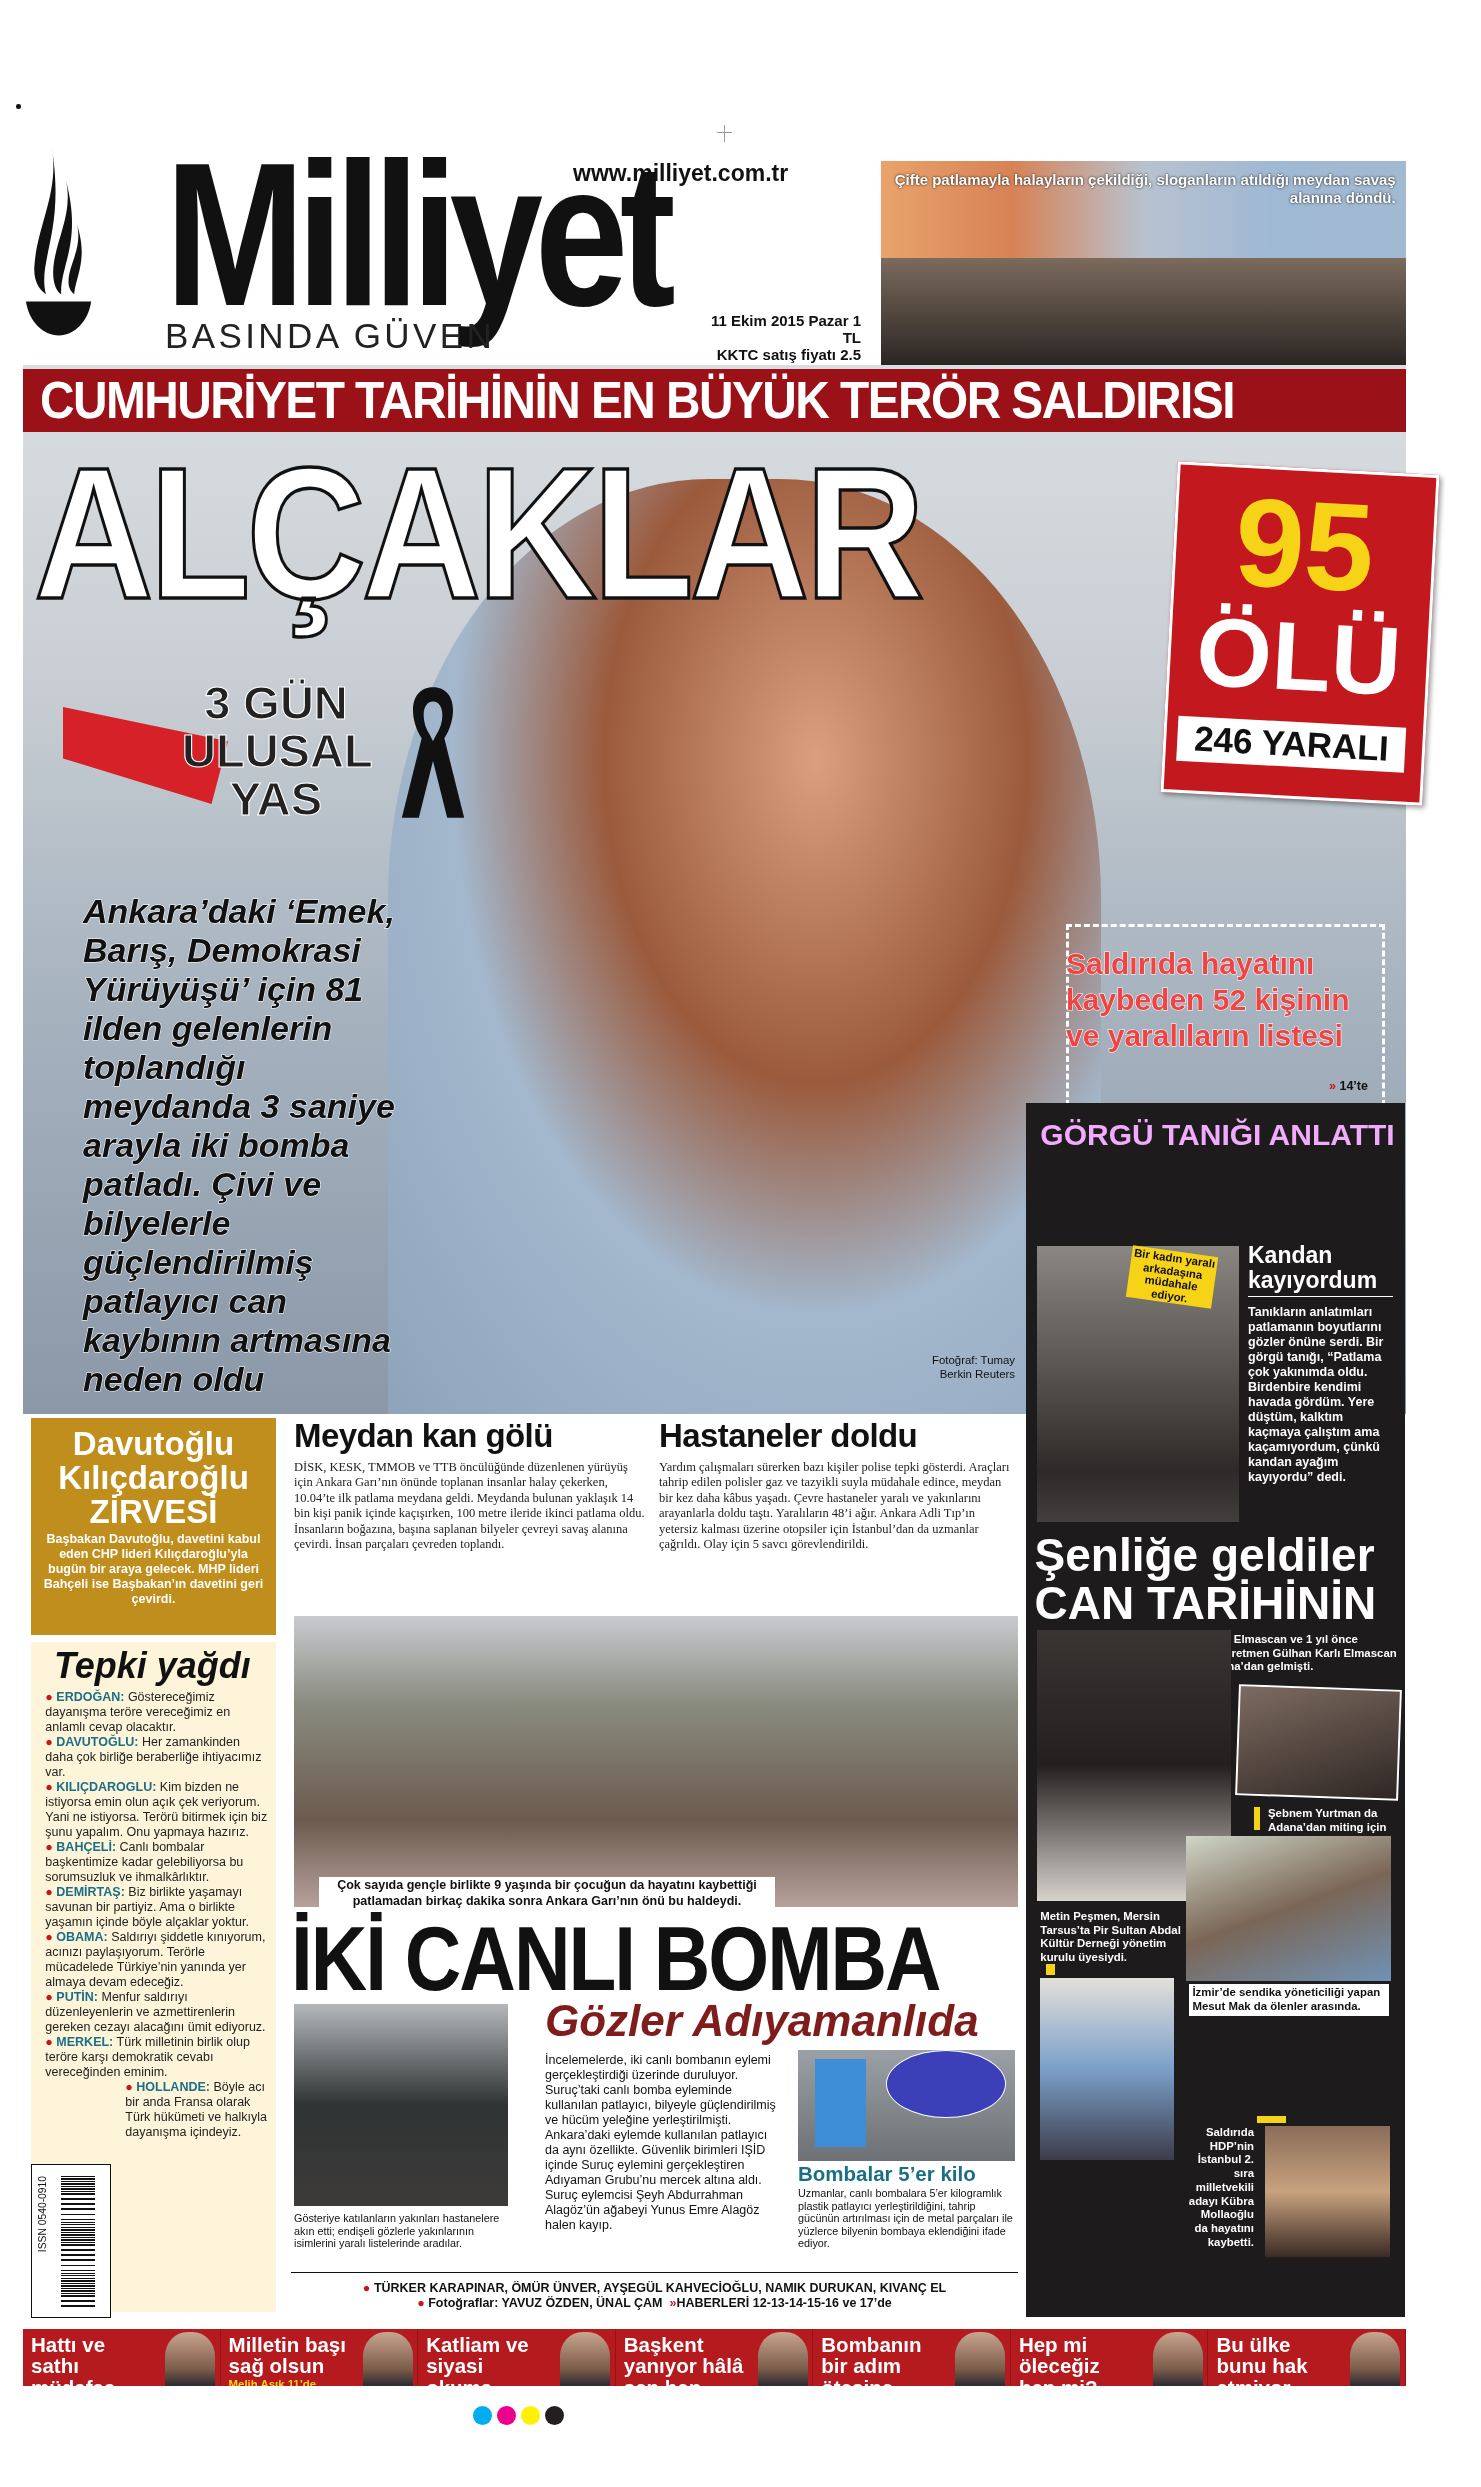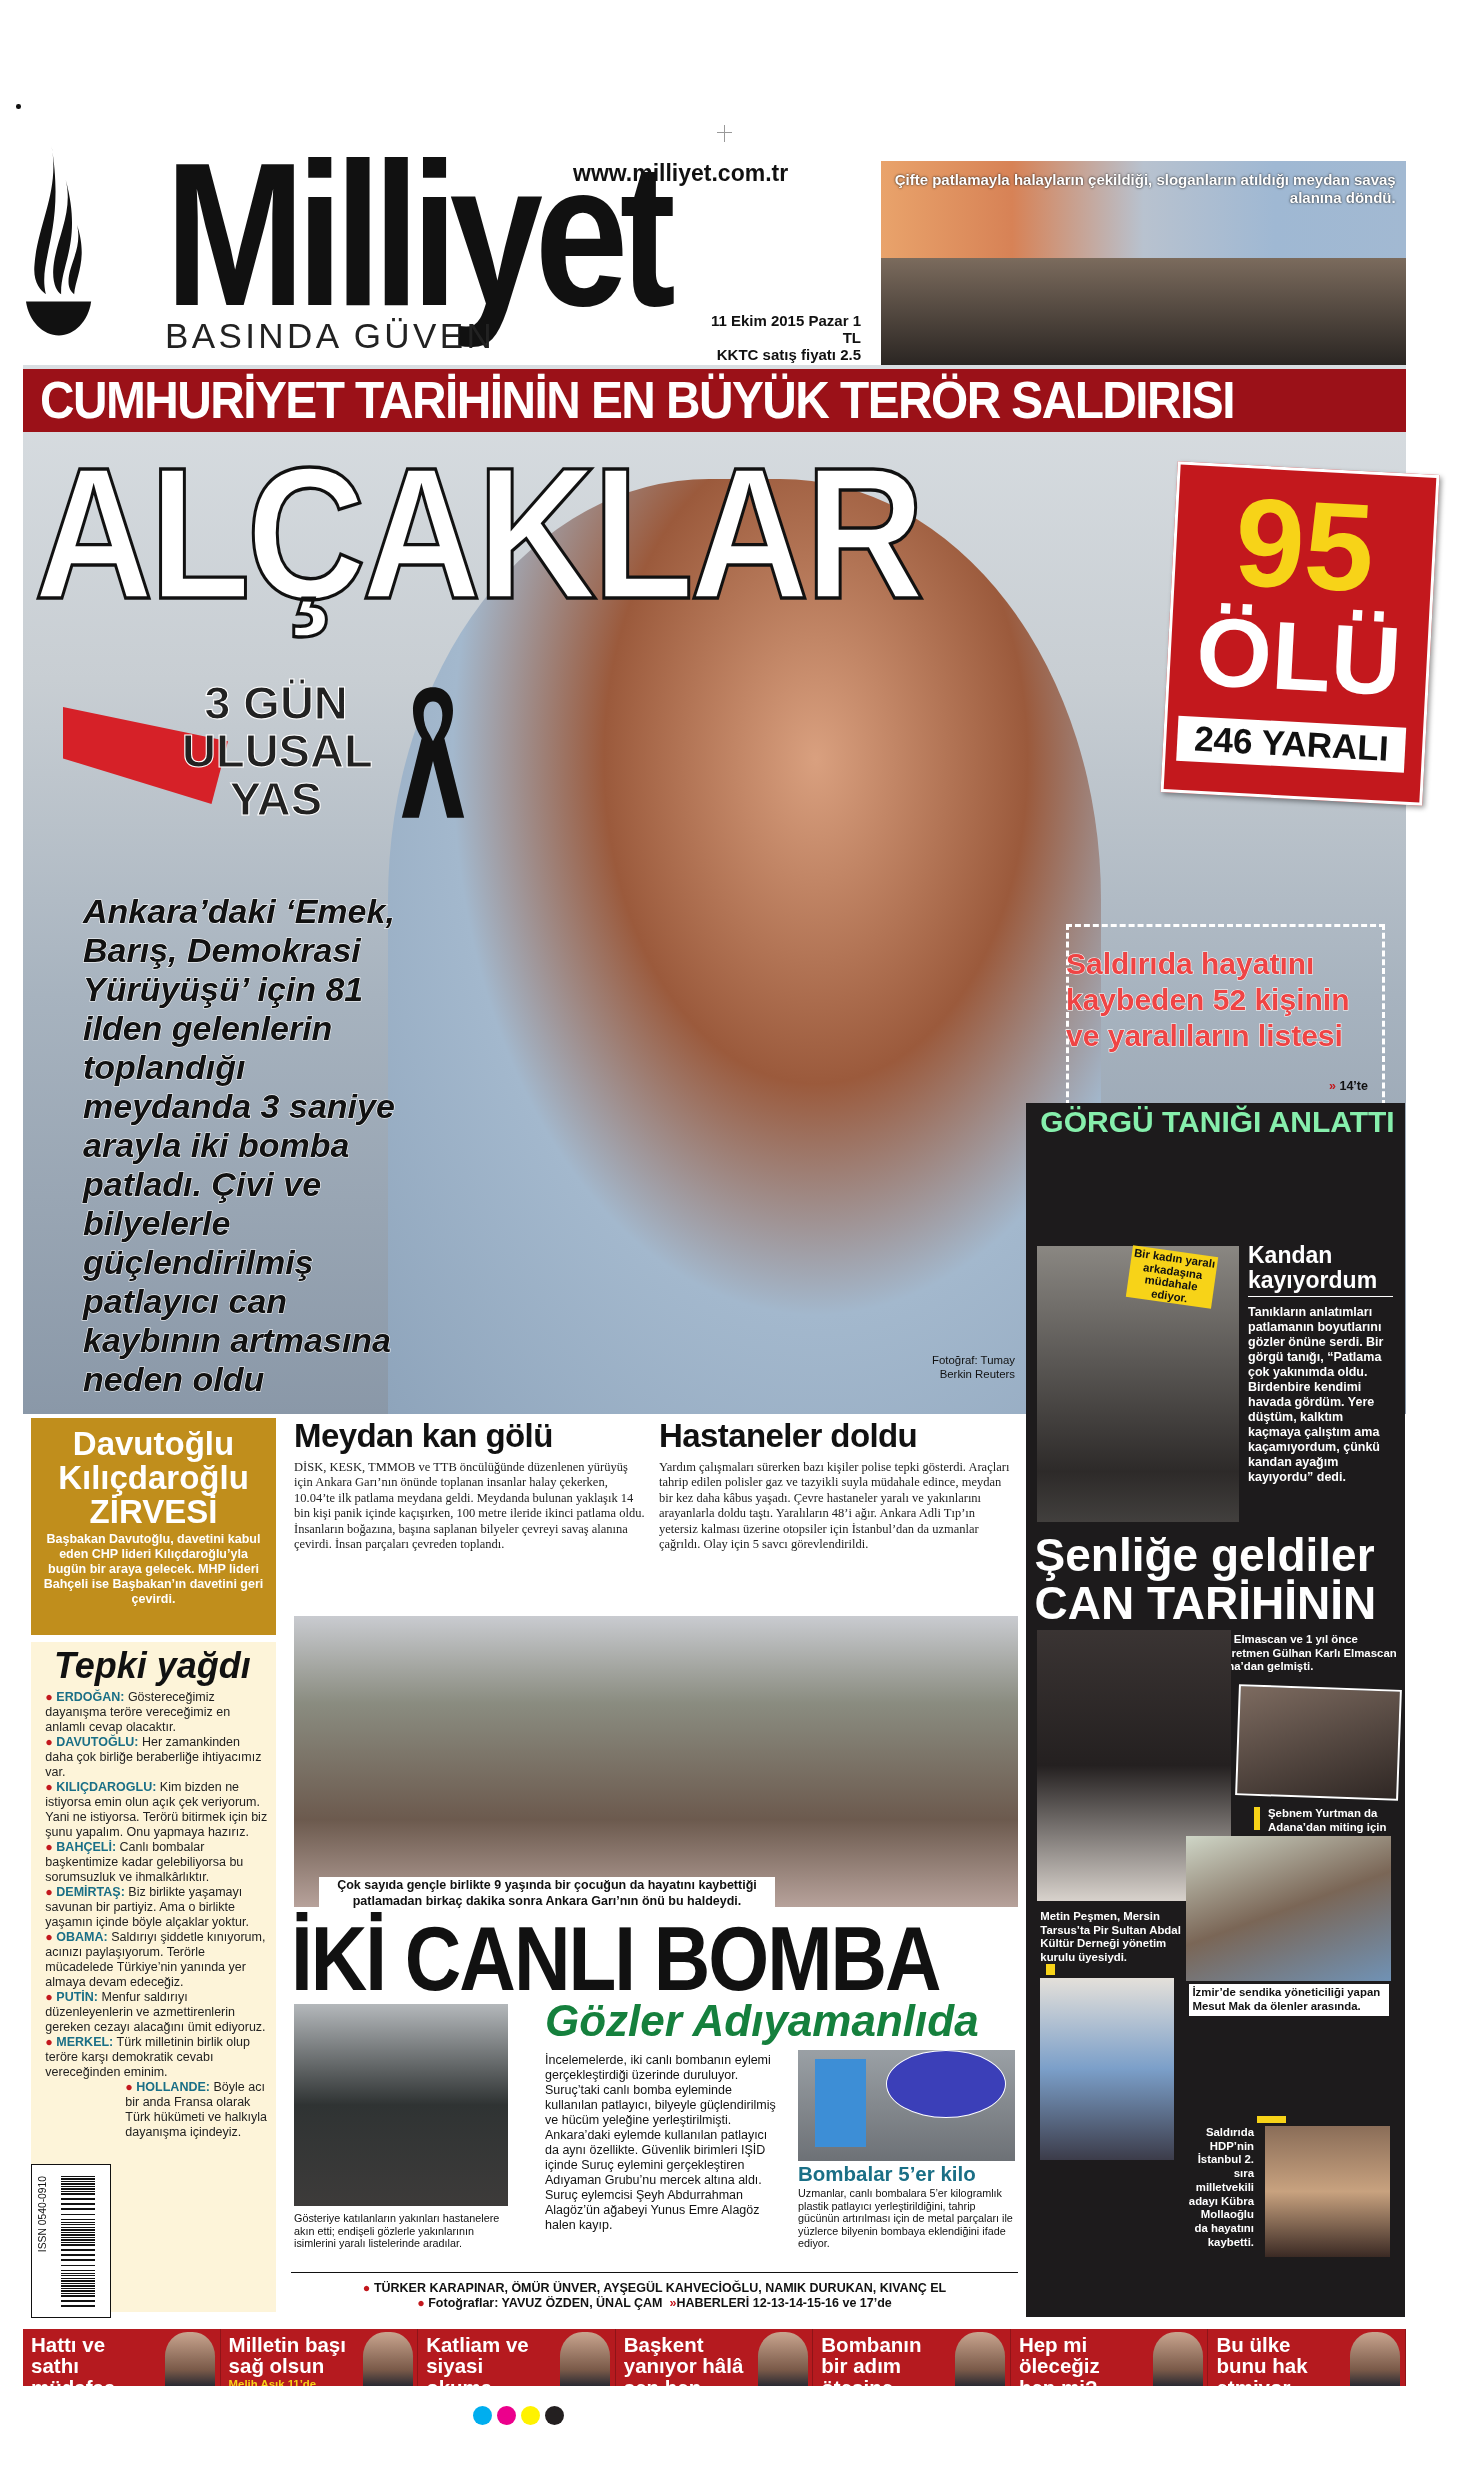--- a/index.html
+++ b/index.html
@@ -28,21 +28,21 @@
 #ribbon{left:399px;top:681px;width:68px;height:143px}
 #flag{left:63px;top:690px;width:165px;height:114px;background:#d62128;clip-path:polygon(0 15%,100% 45%,90% 100%,0 60%)}
 #lead{left:83px;top:892px;font-size:34px;font-style:italic;font-weight:900;line-height:39px;color:#111;-webkit-text-stroke:1.1px #fff;paint-order:stroke fill}
 #list-box{left:1066px;top:924px;width:319px;height:182px;border:3.4px dashed #fff}
 #list-text{left:1066px;top:935px;font-size:30px;font-weight:900;line-height:36px;color:#ef4444;-webkit-text-stroke:1.1px #fff;paint-order:stroke fill;padding-left:0}
 #list-ref{left:1329px;top:1079px;font-size:12.5px;font-weight:bold}
 #list-ref b{color:#c3181d}
 #photo-credit{left:924px;top:1354px;font-size:11.4px;line-height:13.7px;color:#111;text-align:right;width:91px}
 
 #witness{left:1026px;top:1103px;width:379px;height:570px;background:#1d1b1c}
-#witness-kicker{position:absolute;left:14.3px;top:2px;font-size:30px;font-weight:900;color:#86efac}
+#witness-kicker{position:absolute;left:14.3px;top:15px;font-size:30px;font-weight:900;color:#f0abfc}
 #witness-head{position:absolute;left:14.3px;top:37px;font-size:46px;font-weight:900;color:#fff;line-height:49px;letter-spacing:-0.6px}
 #witness-photo{position:absolute;left:11.4px;top:143px;width:202px;height:376px;background:linear-gradient(180deg,#8a8782,#2d2a29 60%,#6b6a66)}
 #witness-tag{position:absolute;left:103px;top:148px;width:86px;background:#f7d318;font-size:11.4px;font-weight:bold;text-align:center;transform:rotate(8deg);line-height:12.5px;padding:1.1px}
 #witness-sub{position:absolute;left:222px;top:140px;font-size:23px;font-weight:bold;color:#fff;line-height:25px;border-bottom:1.1px solid #fff;padding-bottom:3.4px;width:145px}
 #witness-body{position:absolute;left:222px;top:202px;width:151px;font-size:12.5px;font-weight:bold;color:#fff;line-height:15px}
 
 #victims{left:1026px;top:1522px;width:379px;height:795px;background:#1d1b1c}
 #victims-head{position:absolute;left:8.6px;top:8.6px;font-size:46px;font-weight:900;color:#fff;line-height:48px}
 .vphoto{position:absolute;background:linear-gradient(160deg,#7d6b60,#2f2724)}
 .vcap{position:absolute;font-size:11.4px;font-weight:bold;color:#fff;line-height:13.7px}
@@ -59,21 +59,21 @@
 #tepki-list .dot{color:#c3181d}
 #barcode{left:31px;top:2164px;width:80px;height:154px;background:#fff;border:1.1px solid #111}
 #barcode .bars{position:absolute;left:28.5px;top:11.4px;width:34px;height:131px;background:repeating-linear-gradient(0deg,#111 0 1.7px,#fff 1.7px 2.9px,#111 2.9px 3.4px,#fff 3.4px 5.1px)}
 #barcode .issn{position:absolute;left:4.6px;top:11.4px;font-size:10.3px;writing-mode:vertical-rl;transform:rotate(180deg)}
 
 .news-head{font-size:33px;font-weight:bold;letter-spacing:-0.6px;color:#111}
 .news-body{font-size:12.5px;line-height:15.4px;font-family:"Liberation Serif",serif;color:#222}
 #mid-photo{left:294px;top:1616px;width:724px;height:291px;background:linear-gradient(180deg,#c9cbd0 0%,#8a8c80 30%,#6c5a4e 70%,#b7a29b 100%)}
 #mid-caption{left:319px;top:1877px;background:#fff;font-size:12.5px;font-weight:bold;padding:1.1px 4.6px;line-height:15.4px;text-align:center}
 #iki{left:291px;top:1913px;font-size:91px;font-weight:900;letter-spacing:-2.3px;line-height:1;transform:scaleX(0.86);transform-origin:left top;color:#111}
-#gozler{left:545px;top:1996px;font-size:44px;font-weight:900;font-style:italic;color:#15803d}
+#gozler{left:545px;top:1996px;font-size:44px;font-weight:900;font-style:italic;color:#7f1d1d}
 #hosp-photo{left:294px;top:2004px;width:214px;height:202px;background:linear-gradient(180deg,#b4b8bb,#2f3333 50%,#3d3b3a)}
 #hosp-cap{left:294px;top:2212px;width:217px;font-size:10.8px;line-height:12.5px}
 #iki-body{left:545px;top:2053px;width:239px;font-size:12.5px;line-height:15px}
 #bomb-photo{left:798px;top:2050px;width:217px;height:111px;background:linear-gradient(180deg,#9aa0a5,#6d7176)}
 #bomb-photo .blue{position:absolute;left:17px;top:8.6px;width:51px;height:88px;background:#3d8ed6}
 #bomb-photo .circle{position:absolute;right:8.6px;top:0;width:120px;height:68px;border-radius:50%;background:#3b3fb8;border:1.7px solid #fff}
 #bomb-head{left:798px;top:2162px;font-size:20.5px;font-weight:bold;color:#1a6f86}
 #bomb-body{left:798px;top:2187px;width:220px;font-size:10.8px;line-height:12.5px}
 #credits{left:291px;top:2272px;width:727px;border-top:1.7px solid #111;padding-top:8px;text-align:center;font-size:12.5px;font-weight:bold;line-height:15.4px}
 #credits .dot{color:#c3181d}

